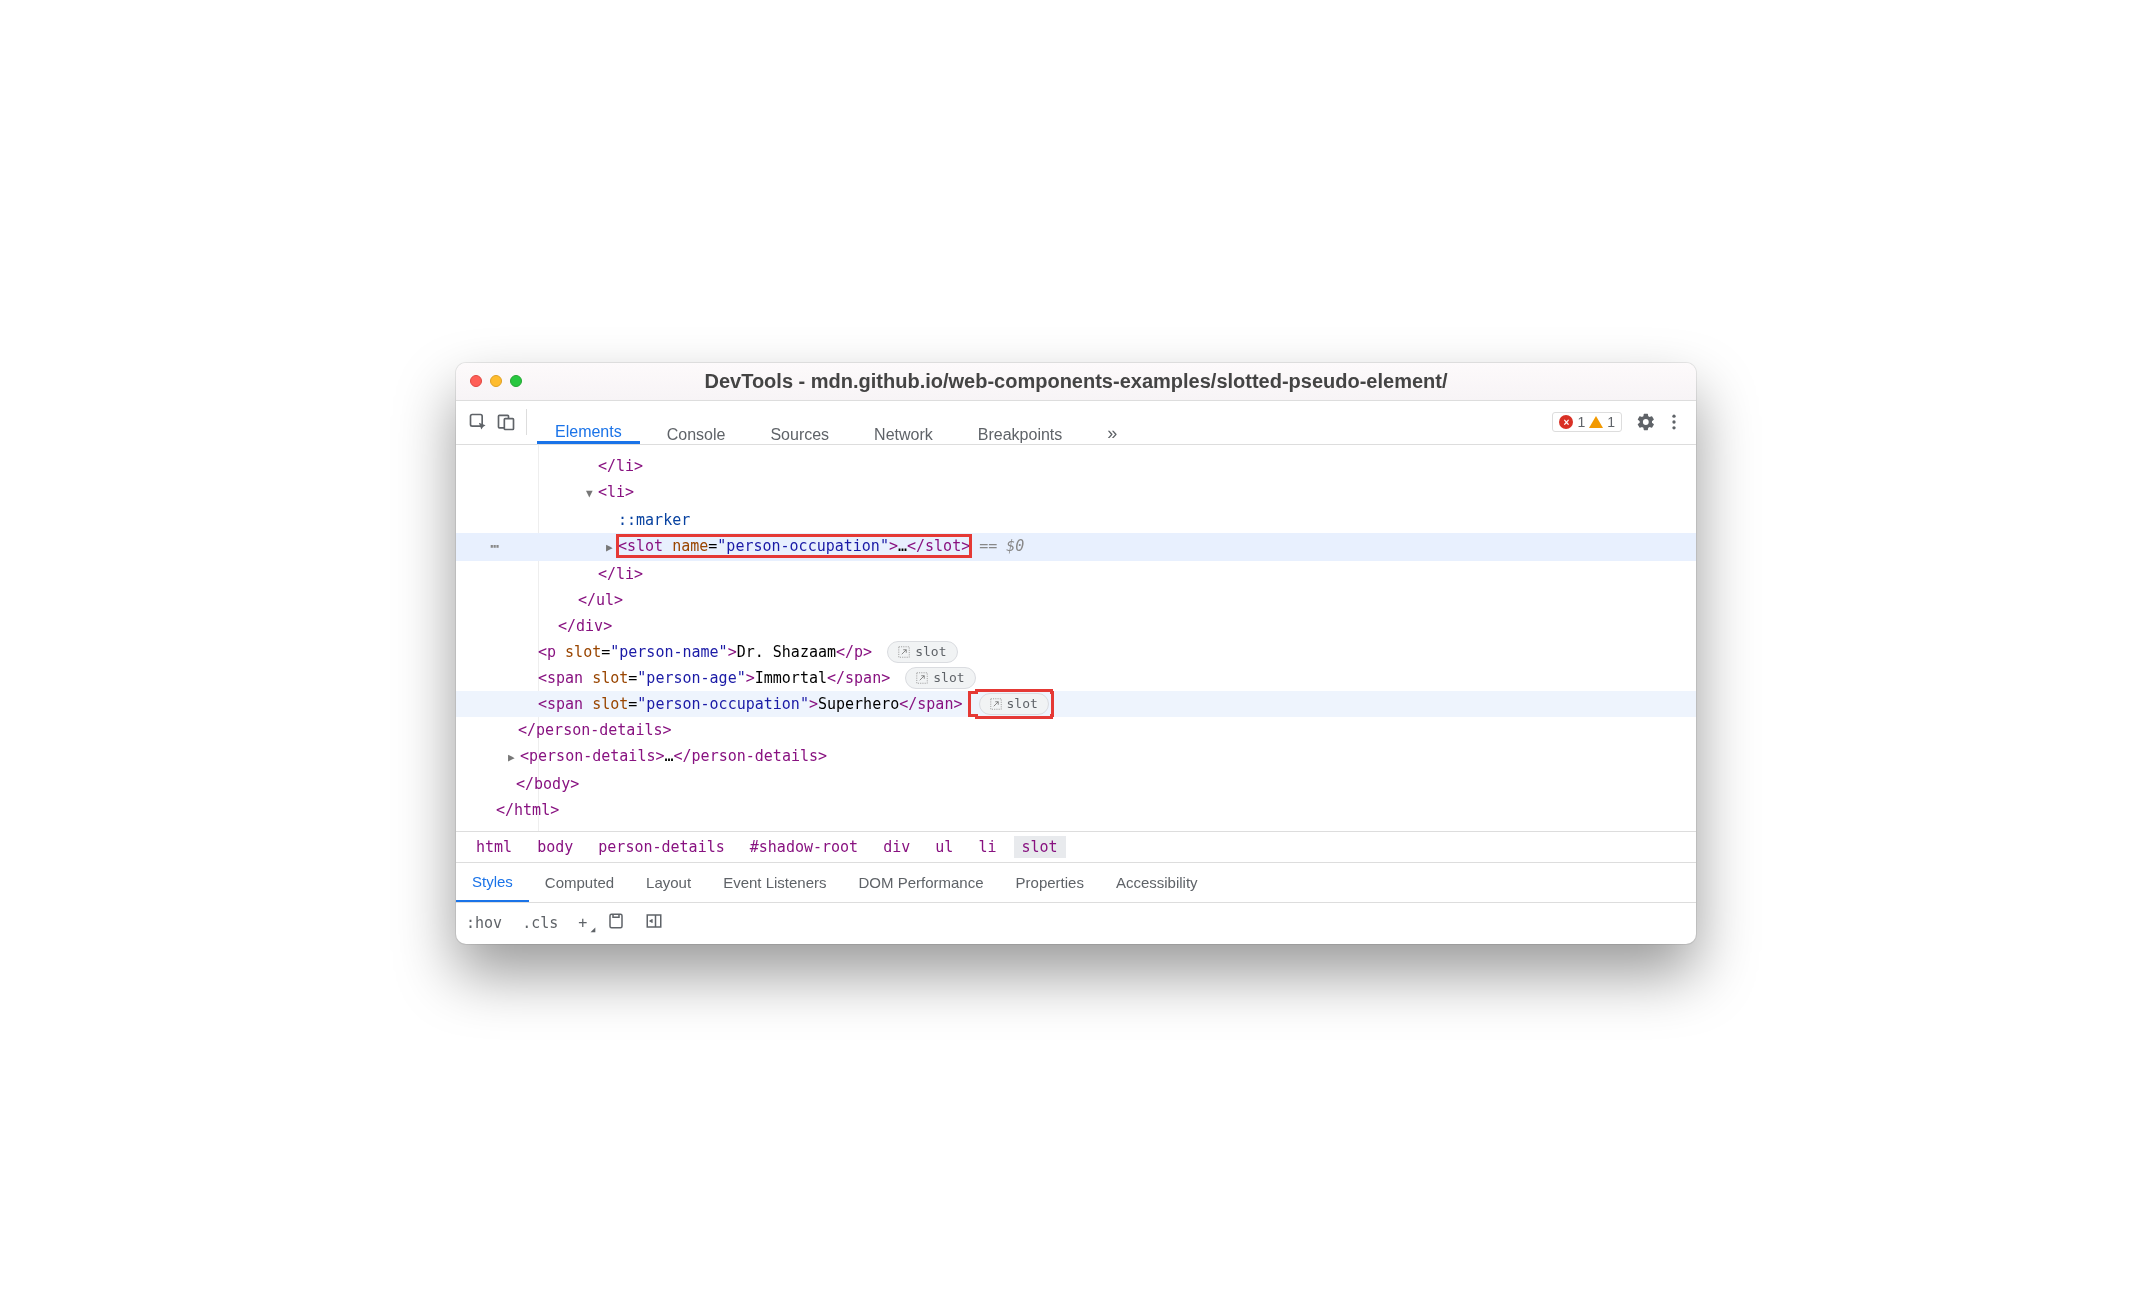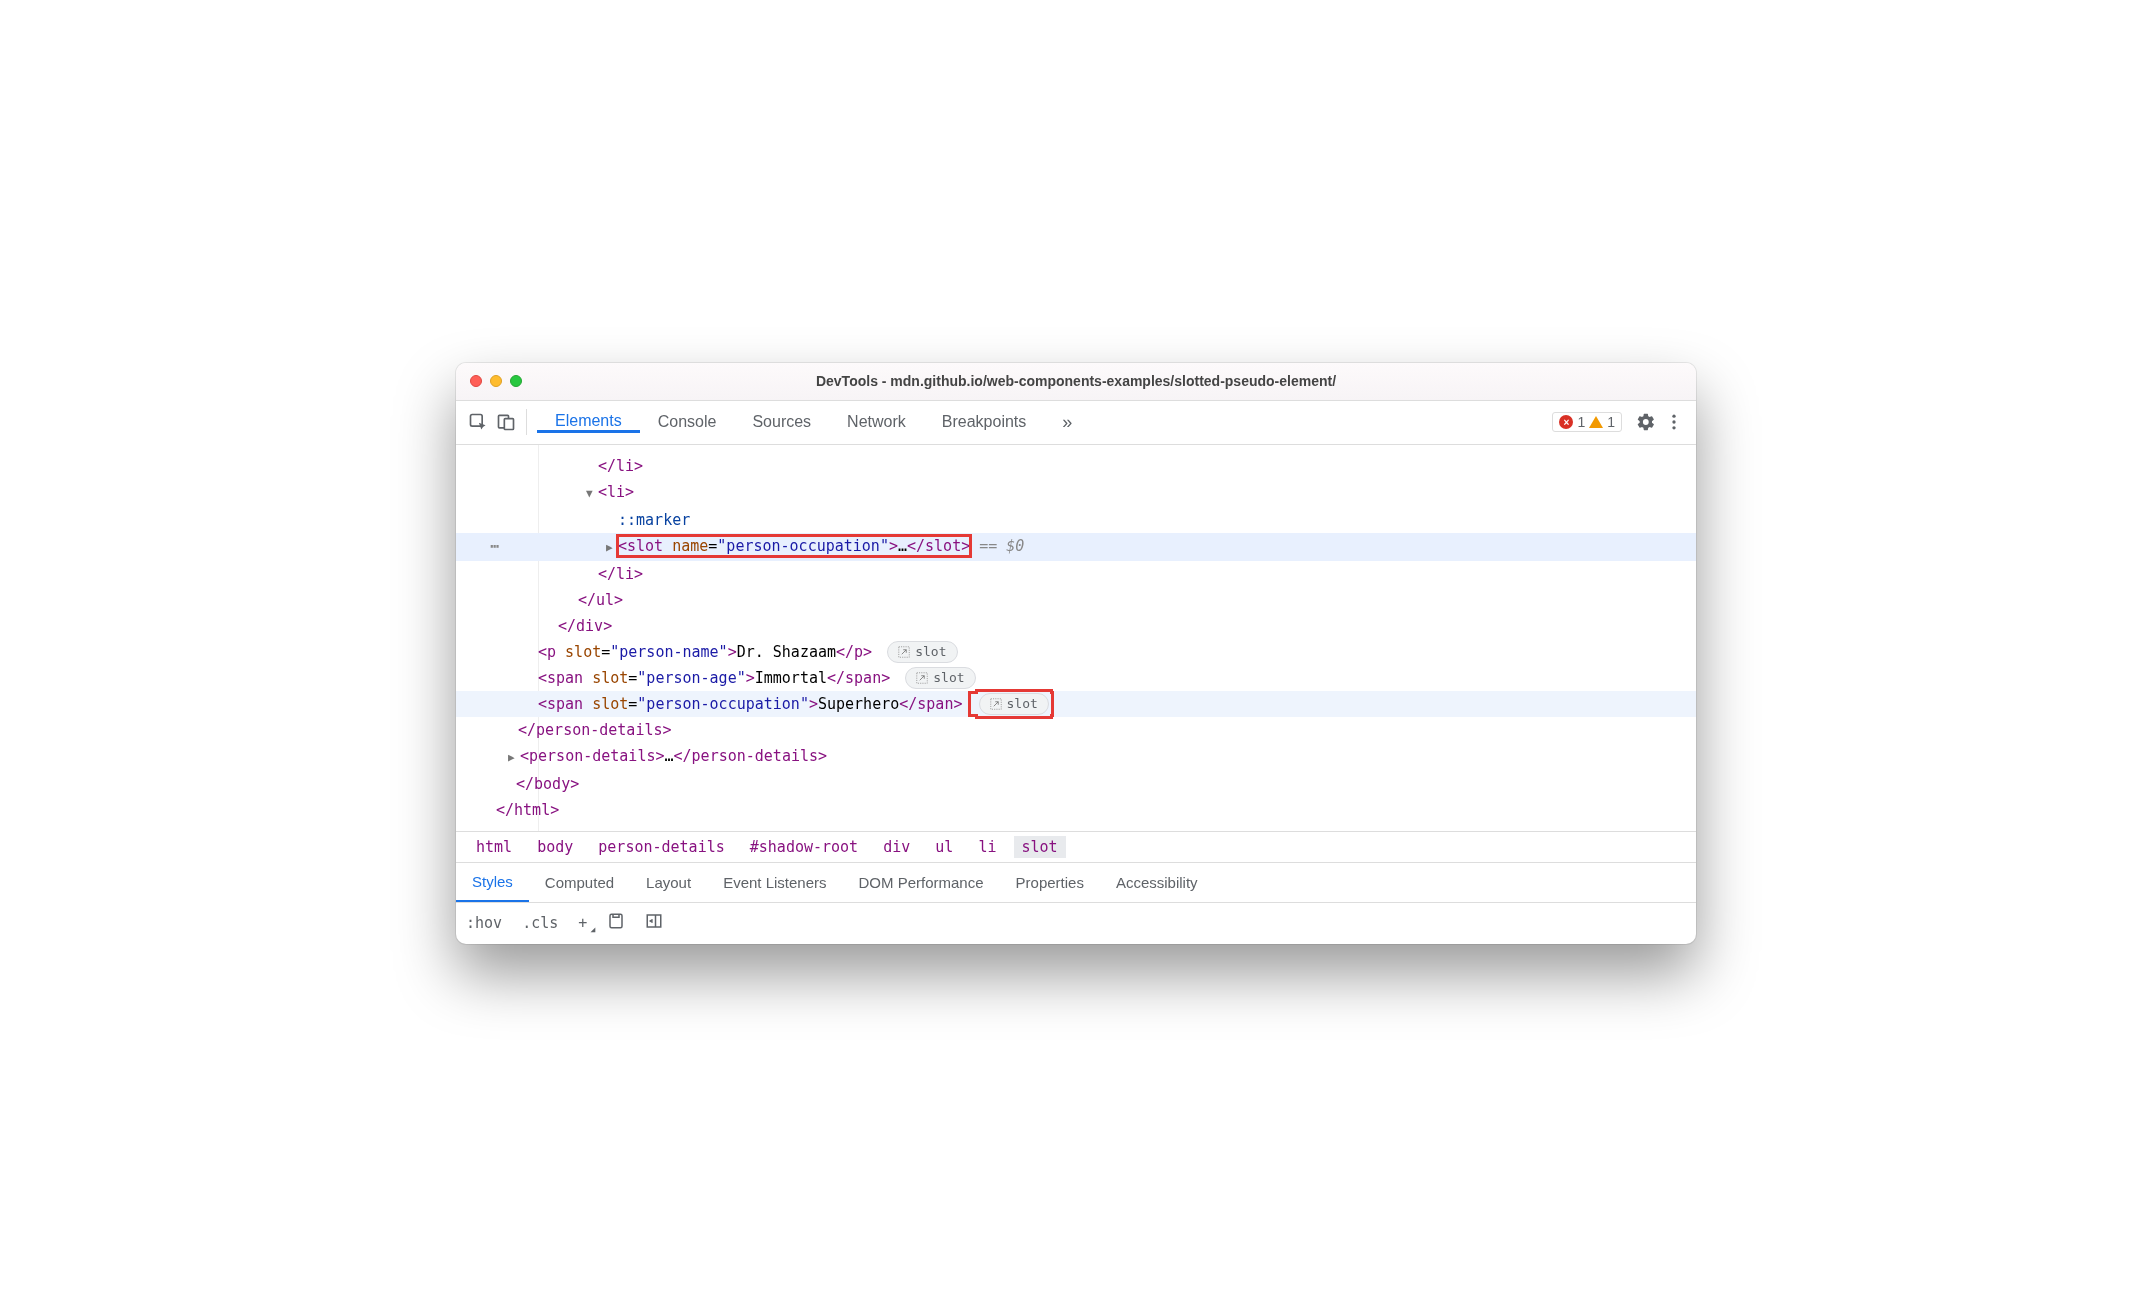--- a/index.html
+++ b/index.html
@@ -4,25 +4,25 @@
 <style>
 * { box-sizing: border-box; margin: 0; padding: 0; }
 body { background: #fff; font-family: -apple-system, BlinkMacSystemFont, "Segoe UI", Helvetica, Arial, sans-serif; display: flex; align-items: center; justify-content: center; min-height: 100vh; }
 .window { width: 1240px; border-radius: 10px; box-shadow: 0 30px 60px rgba(0,0,0,.4), 0 0 0 1px rgba(0,0,0,.08); background: #fff; overflow: hidden; }
 .titlebar { height: 38px; background: linear-gradient(#fdfafb,#f7f4f6); border-bottom: 1px solid #ddd; display: flex; align-items: center; padding: 0 14px; position: relative; }
 .traffic { display: flex; gap: 8px; }
 .dot { width: 12px; height: 12px; border-radius: 50%; }
 .dot.r { background: #ff5f57; border:1px solid #e14640;}
 .dot.y { background: #febc2e; border:1px solid #dfa023;}
 .dot.g { background: #28c840; border:1px solid #24a733;}
-.title { position: absolute; left:0; right:0; text-align: center; font-size: 14px; color: #444; font-weight: 600; pointer-events:none;}
+.title { position: absolute; left:0; right:0; text-align: center; font-size: 20px; color: #444; font-weight: 600; pointer-events:none;}
 .toolbar { height: 44px; border-bottom: 1px solid #ddd; display: flex; align-items: center; padding: 0 8px; font-size: 16px; color: #5f6368; }
 .tb-icon { width: 28px; height: 28px; display:flex; align-items:center; justify-content:center; color:#5f6368; }
 .tb-sep { width:1px; height:26px; background:#ddd; margin: 0 6px;}
-.tabs { display:flex; gap: 0; height:100%; align-items:center; margin-left: 4px;}
+.tabs { display:flex; gap: 9px; height:100%; align-items:flex-end; margin-left: 4px;}
 .tab { padding: 0 18px; display:flex; align-items:center; cursor:pointer; color:#5f6368; font-size:16px; }
 .tab.active { color:#1a73e8; border-bottom: 3px solid #1a73e8; font-weight:500; }
 .spacer { flex:1; }
 .issues { display:flex; align-items:center; gap:4px; border:1px solid #ddd; border-radius:3px; padding: 1px 6px; font-size:14px; }
 .err-icon { width:14px; height:14px; background:#d93025; border-radius:50%; display:inline-flex; align-items:center; justify-content:center; color:#fff; font-size:10px; font-weight:bold;}
 .warn-icon { width:0; height:0; border-left:7px solid transparent; border-right:7px solid transparent; border-bottom:12px solid #f29900; display:inline-block; position:relative;}
 .code { font-family: Menlo, Consolas, monospace; font-size: 15px; line-height: 26px; background:#fff; padding: 8px 0; }
 .code .row { white-space: pre; padding-left: 52px; position:relative; }
 .code .row.sel { background:#e8f0fe; }
 .code .row.sel2 { background:#eef4fd; }

